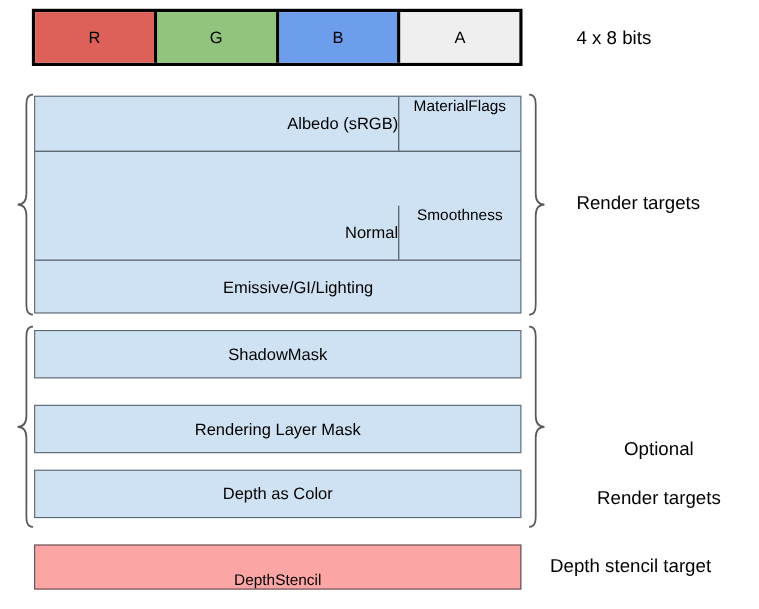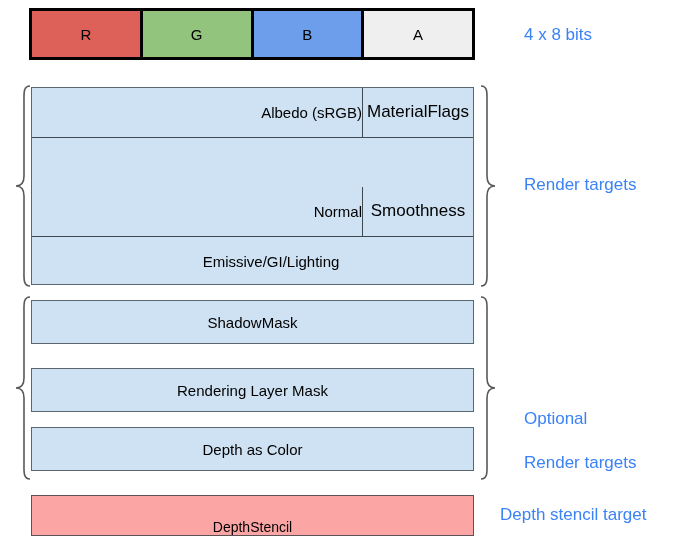--- a/index.html
+++ b/index.html
@@ -40,21 +40,21 @@
     font-size: 15px;
     color: #000000;
     border-right: 3px solid #000000;
     box-sizing: border-box;
   }
   .rgba-cell:last-child { border-right: none; }
 
   .side-label {
     position: absolute;
     font-size: 17px;
-    color: #3b82f6;
+    color: #000000;
     line-height: 22px;
     white-space: pre-line;
   }
 
   
   .rt-table {
     position: absolute;
     left: 31px;
     top: 87px;
     width: 443px;
@@ -77,23 +77,22 @@
     display: flex;
     align-items: center;
     justify-content: flex-end;
     font-size: 15px;
     box-sizing: border-box;
   }
   .rt-main.vdiv { border-right: 1px solid #404a52; }
   .rt-alpha {
     flex: 1 1 auto;
     display: flex;
-    align-items: center;
-    justify-content: center;
-    font-size: 17px;
+    justify-content: center;
+    font-size: 14px;
     box-sizing: border-box;
   }
   .rt-full {
     flex: 1 1 auto;
     display: flex;
     align-items: center;
     justify-content: center;
     font-size: 15px;
   }
 
@@ -203,21 +202,21 @@
   </div>
 
   <svg class="brace" style="left:13px; top:295px;" width="20" height="186" viewBox="0 0 20 186">
     <path d="M17 2 C10 2 11 10 11 18 L11 83 C11 90 8 93 3 93 C8 93 11 96 11 103 L11 168 C11 176 10 184 17 184" fill="none" stroke="#595959" stroke-width="1.6"></path>
   </svg>
 
   <svg class="brace" style="left:478px; top:295px;" width="20" height="186" viewBox="0 0 20 186">
     <path d="M3 2 C10 2 9 10 9 18 L9 83 C9 90 12 93 17 93 C12 93 9 96 9 103 L9 168 C9 176 10 184 3 184" fill="none" stroke="#595959" stroke-width="1.6"></path>
   </svg>
 
-  <div class="side-label" style="left:524px; top:386px; width:150px;">
+  <div class="side-label" style="left:524px; top:376px; text-align:center; width:150px;">
     <div>Optional</div>
     <div>Render targets</div>
   </div>
 
   <div class="ds-box">
     <span>DepthStencil</span>
   </div>
 
   <div class="side-label" style="left:500px; top:504px;">Depth stencil target</div>
 

